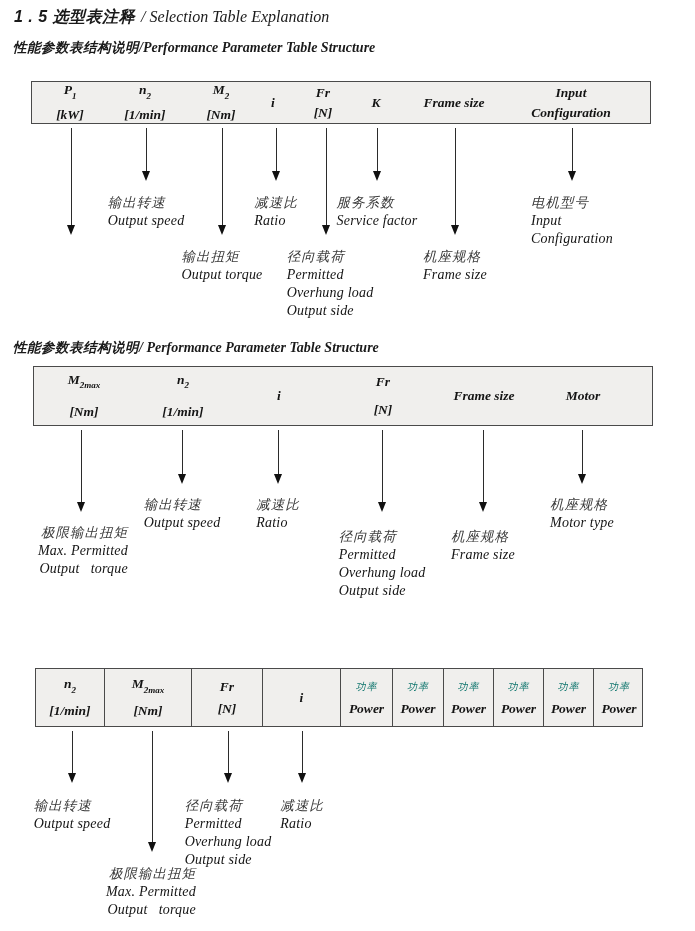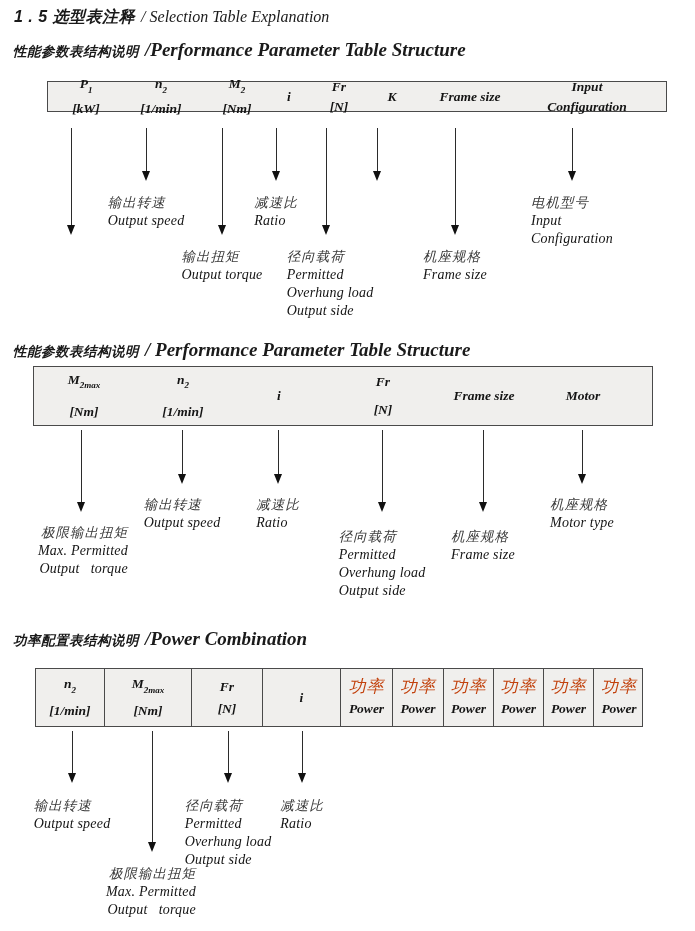--- a/index.html
+++ b/index.html
@@ -7,33 +7,33 @@
         font-family:"Liberation Sans","DejaVu Sans",sans-serif;color:#1a1a1a;font-style:italic;}
 
   
   .page-title{position:absolute;left:14px;top:7px;font-size:16px;font-weight:bold;
               letter-spacing:.5px;white-space:nowrap;}
   .page-title .t-en{font-family:"Liberation Serif","DejaVu Serif",serif;font-weight:normal;
                     margin-left:6px;font-size:16px;letter-spacing:0;}
   .sec-title{position:absolute;left:13px;font-size:13.5px;font-weight:bold;white-space:nowrap;
              letter-spacing:.5px;}
   .sec-title .t-en{font-family:"Liberation Serif","DejaVu Serif",serif;font-weight:bold;
-                   margin-left:6px;font-size:19px;letter-spacing:0;}
+                   margin-left:0;font-size:14px;letter-spacing:0;}
 
   
   .tbl{position:absolute;background:#f0efed;border:1px solid #4a4a4a;box-sizing:border-box;}
   .cell{position:absolute;top:0;height:100%;transform:translateX(-50%);
         display:flex;flex-direction:column;justify-content:center;align-items:center;gap:6px;
         font-family:"Liberation Serif","DejaVu Serif",serif;font-weight:bold;font-size:13.5px;
         color:#141414;}
   .tbl2 .cell{gap:14px;}
   .cl{line-height:14px;white-space:nowrap;}
   .sb{font-size:9px;font-weight:bold;position:relative;bottom:-1px;}
   .cl.zh{font-family:"Liberation Sans","DejaVu Sans",sans-serif;font-weight:normal;
-         font-size:17px;color:#c2410c;letter-spacing:1px;}
+         font-size:10px;color:#0f766e;letter-spacing:1px;}
   
   .tbl3{display:flex;align-items:stretch;}
   .tbl3 .cell{position:static;transform:none;height:auto;flex:none;gap:8px;
               border-right:1px solid #4a4a4a;box-sizing:border-box;}
   .tbl3 .cell.last{border-right:none;}
 
   
   .arrow{position:absolute;width:10px;transform:translateX(-50%);}
   .arrow .shaft{position:absolute;left:50%;top:0;bottom:9px;width:1px;background:#2b2b2b;display:block;}
   .arrow .head{position:absolute;bottom:0;left:50%;transform:translateX(-50%);width:0;height:0;display:block;
@@ -54,21 +54,21 @@
 <div class="page">
 
   <div class="page-title">
     <span class="t-zh">1 . 5 选型表注释</span><span class="t-en">/ Selection Table Explanation</span>
   </div>
 
   <div class="sec-title" style="top:39px">
     <span class="t-zh">性能参数表结构说明</span><span class="t-en">/Performance Parameter Table Structure</span>
   </div>
 
-  <div class="tbl" style="left:47px;top:81px;width:620px;height:31px">
+  <div class="tbl" style="left:31px;top:81px;width:620px;height:43px">
     <div class="cell" style="left:38px">
       <div class="cl"><span>P</span><sub class="sb">1</sub></div>
       <div class="cl">[kW]</div>
     </div>
     <div class="cell" style="left:113px">
       <div class="cl"><span>n</span><sub class="sb">2</sub></div>
       <div class="cl">[1/min]</div>
     </div>
     <div class="cell" style="left:189px">
       <div class="cl"><span>M</span><sub class="sb">2</sub></div>
@@ -126,20 +126,24 @@
       <i class="head"></i>
     </div>
 
   <div class="callout" style="left:146px;top:193px">
     <div class="line cjk">输出转速</div>
     <div class="line en">Output speed</div>
   </div>
   <div class="callout" style="left:276px;top:193px">
     <div class="line cjk">减速比</div>
     <div class="line en">Ratio</div>
+  </div>
+  <div class="callout" style="left:377px;top:193px">
+    <div class="line cjk">服务系数</div>
+    <div class="line en">Service factor</div>
   </div>
   <div class="callout" style="left:572px;top:193px">
     <div class="line cjk">电机型号</div>
     <div class="line en">Input</div>
     <div class="line en">Configuration</div>
   </div>
   <div class="callout" style="left:222px;top:247px">
     <div class="line cjk">输出扭矩</div>
     <div class="line en">Output torque</div>
   </div>
@@ -228,23 +232,20 @@
     <div class="line cjk">径向载荷</div>
     <div class="line en">Permitted</div>
     <div class="line en">Overhung load</div>
     <div class="line en">Output side</div>
   </div>
   <div class="callout" style="left:483px;top:527px">
     <div class="line cjk">机座规格</div>
     <div class="line en">Frame size</div>
   </div>
 
-  <div class="sec-title" style="top:628px">
-    <span class="t-zh">功率配置表结构说明</span><span class="t-en">/Power Combination</span>
-  </div>
 
   <div class="tbl tbl3" style="left:35px;top:668px;width:608px;height:59px">
     <div class="cell" style="width:69px">
       <div class="cl"><span>n</span><sub class="sb">2</sub></div>
       <div class="cl">[1/min]</div>
     </div>
     <div class="cell" style="width:87px">
       <div class="cl"><span>M</span><sub class="sb">2max</sub></div>
       <div class="cl">[Nm]</div>
     </div>

